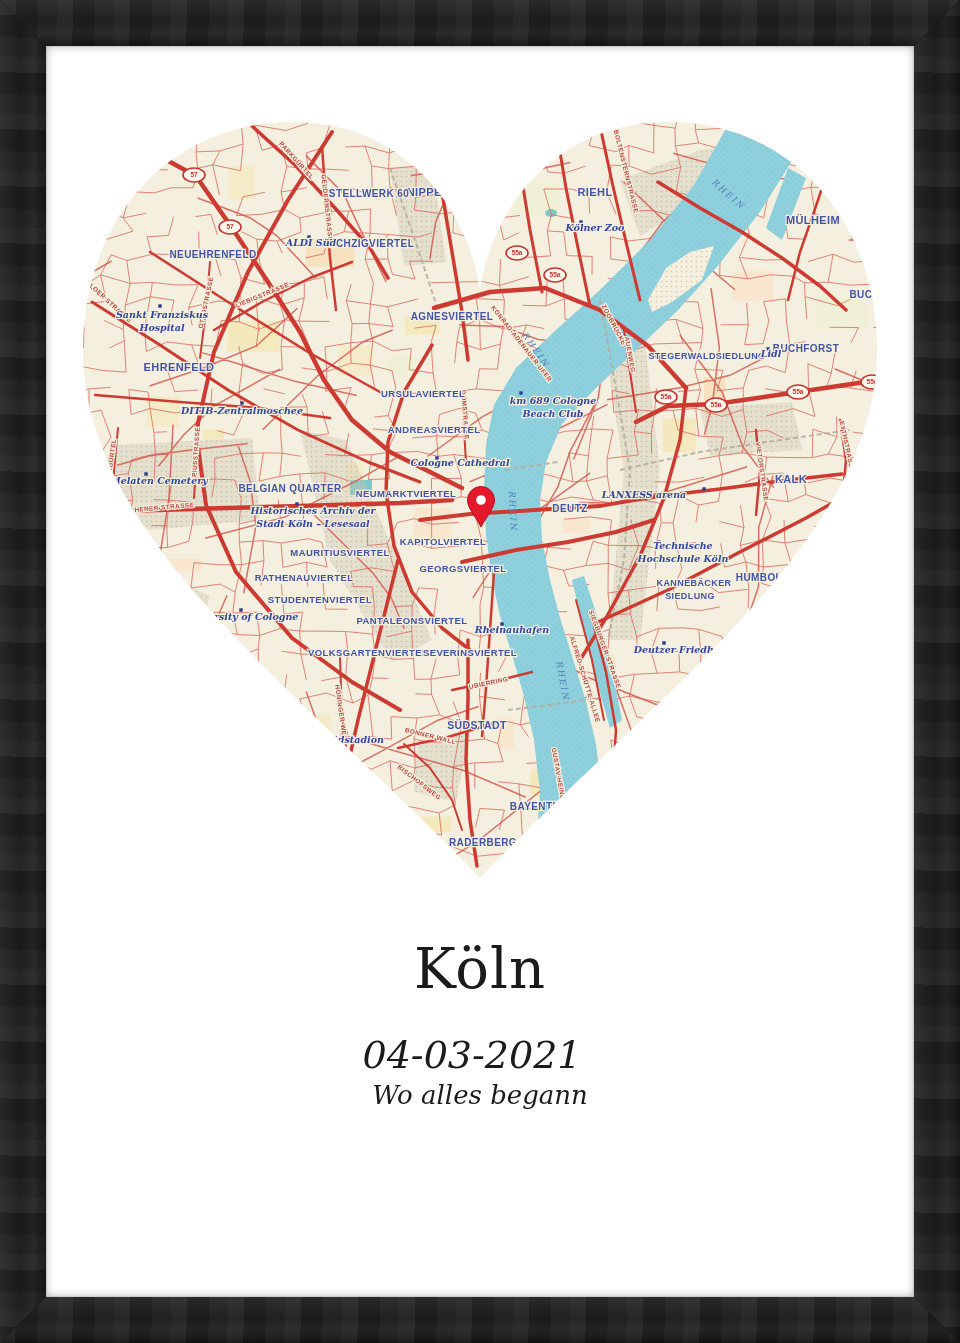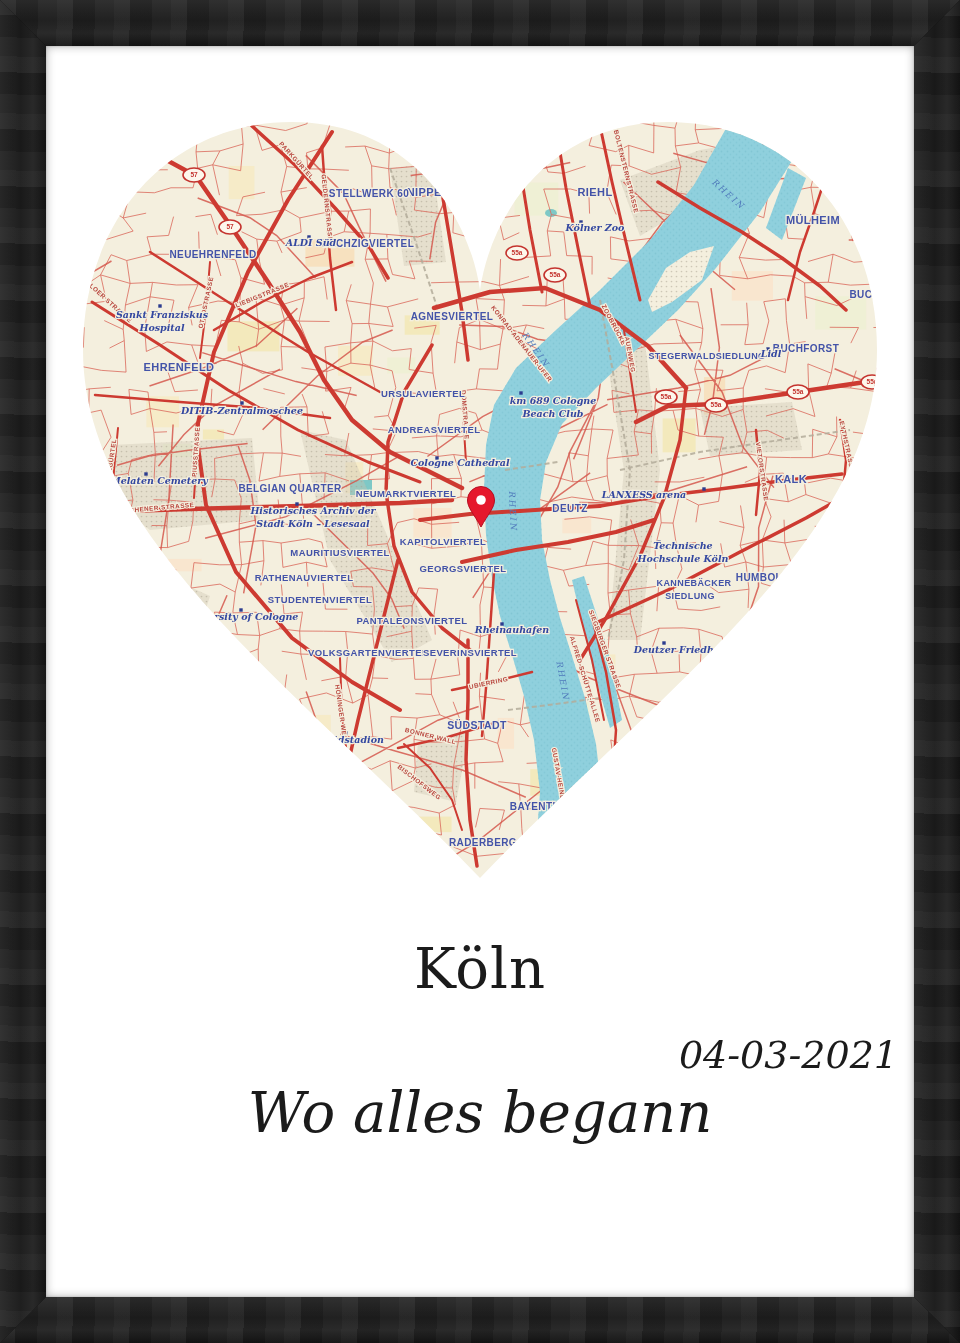--- a/index.html
+++ b/index.html
@@ -35,24 +35,24 @@
   .title-block{
     position:absolute;left:46px;right:46px;top:938px;z-index:3;
     text-align:center;color:#1b1b1b;
   }
   .city-title{
     font-family:"DejaVu Serif",serif;font-size:56px;line-height:1.1;
     font-weight:500;letter-spacing:1px;margin:0;
   }
   .date-line{
     font-family:"DejaVu Serif",serif;font-style:italic;font-size:38px;
-    margin:34px 16px 0 0;line-height:1.15;text-align:right;
+    margin:34px 16px 0 0;line-height:1.15;
   }
   .caption-line{
-    font-family:"DejaVu Serif",serif;font-style:italic;font-size:56px;
+    font-family:"DejaVu Serif",serif;font-style:italic;font-size:26px;
     margin:4px 0 0 0;line-height:1.15;
   }
 </style>
 </head>
 <body>
 
 <div class="paper"></div>
 
 <svg class="map-svg" viewBox="0 0 960 1343" aria-hidden="true">
   <defs>

